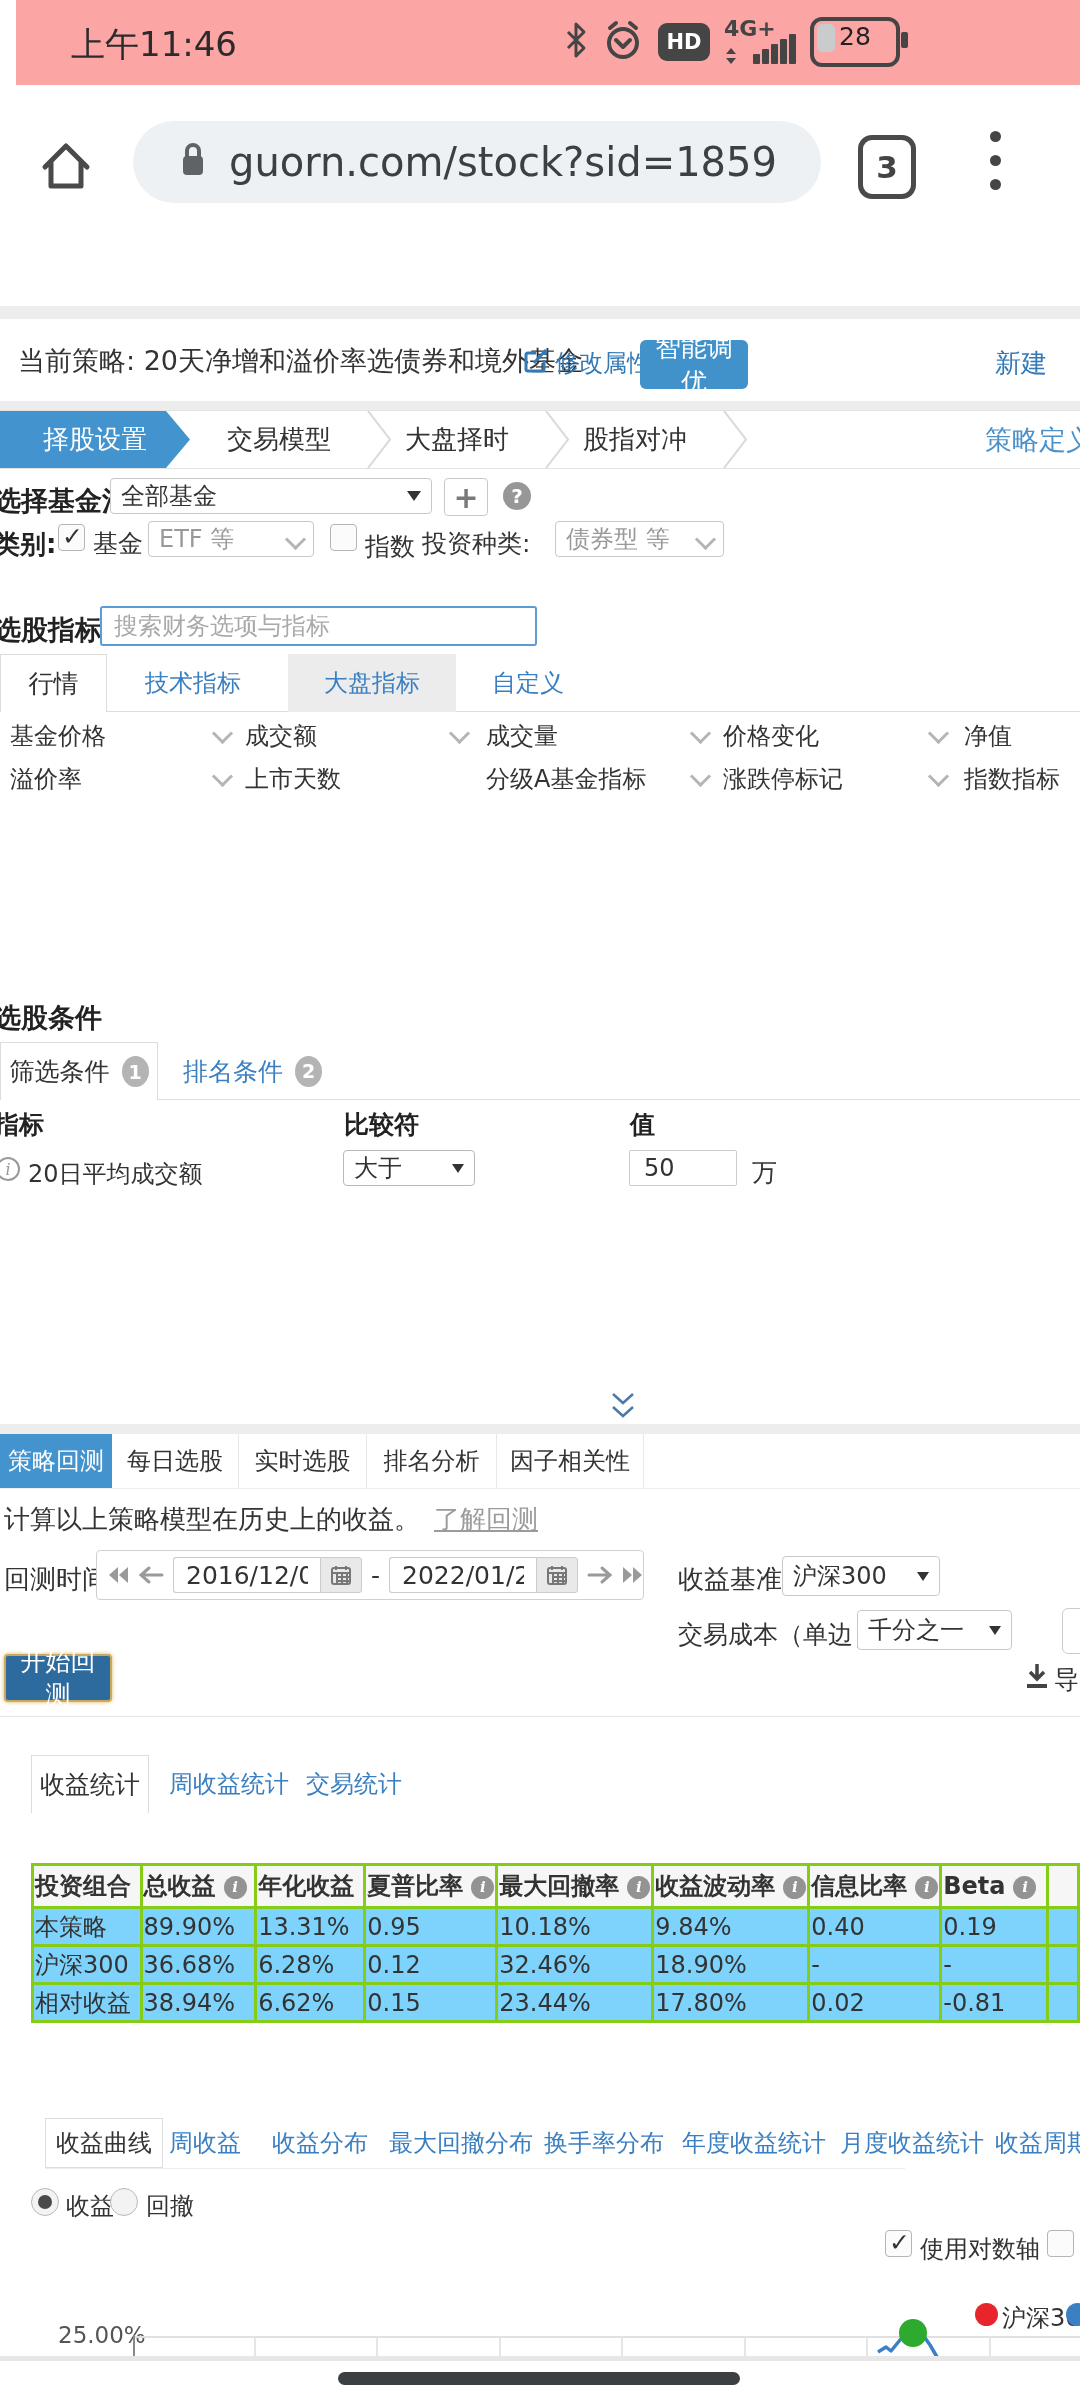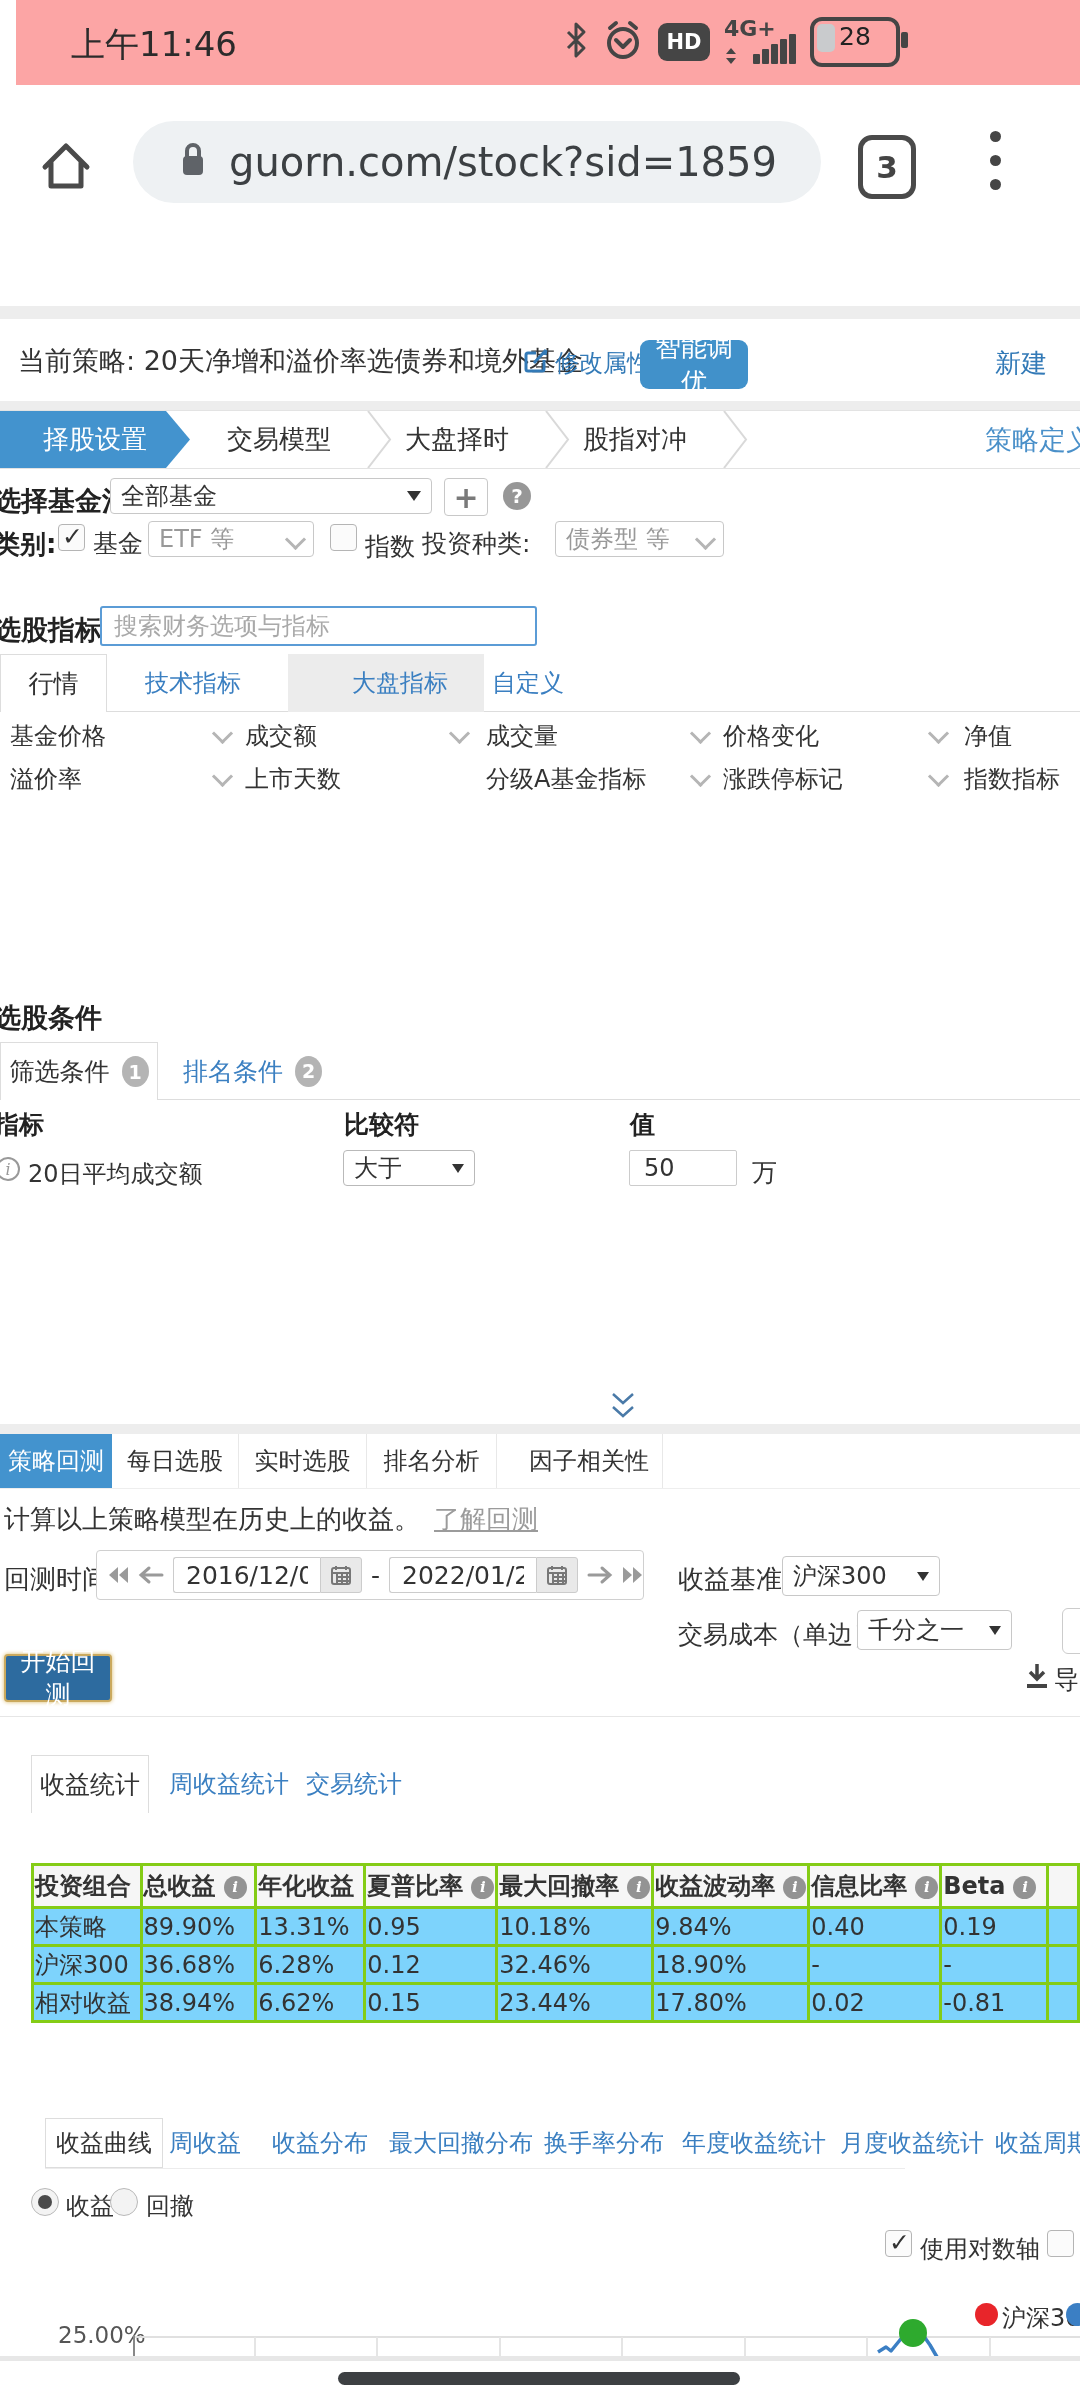--- a/index.html
+++ b/index.html
@@ -84,21 +84,21 @@
   .search-input{position:absolute;left:100px;top:606px;width:437px;height:40px;border:2px solid #5b9cd6;border-radius:3px;
                 box-sizing:border-box;font-size:24px;padding:0 12px;color:#333;font-family:inherit;}
   .search-input::placeholder{color:#a9a9a9;}
 
   
   .ind-tabs{position:absolute;top:654px;left:0;width:1080px;height:58px;background:#fff;}
   .ind-tabs .bottom-line{position:absolute;left:0;top:57px;width:1080px;height:1px;background:#ddd;}
   .ind-tab-active{position:absolute;left:0;top:0;width:107px;height:58px;background:#fff;border:1px solid #ddd;border-bottom:none;
                   box-sizing:border-box;display:flex;align-items:center;justify-content:center;font-size:25px;color:#333;z-index:2;cursor:pointer;}
   .ind-tab{position:absolute;top:0;height:58px;line-height:58px;color:#3a7fc1;font-size:24px;cursor:pointer;}
-  .ind-tab.block{background:#ececec;text-align:center;padding-left:28px;}
+  .ind-tab.block{background:#ececec;text-align:center;}
   .ind-grid-row-cell{position:absolute;font-size:24px;color:#333;white-space:nowrap;cursor:pointer;}
 
   
   .cond-tabs{position:absolute;top:1042px;left:0;width:1080px;height:58px;}
   .cond-tabs .bottom-line{position:absolute;left:0;top:57px;width:1080px;height:1px;background:#ddd;}
   .cond-tab{position:absolute;top:0;height:58px;display:flex;align-items:center;gap:12px;font-size:25px;cursor:pointer;z-index:2;}
   .cond-tab.active{left:0;width:158px;background:#fff;border:1px solid #ddd;border-bottom:none;box-sizing:border-box;justify-content:center;color:#333;}
   .badge{display:inline-flex;width:27px;height:31px;border-radius:50%;background:#b4b4b4;color:#fff;font-size:19px;font-weight:bold;
          align-items:center;justify-content:center;}
   .info-outline{position:absolute;width:24px;height:24px;border:2px solid #999;border-radius:50%;color:#999;
@@ -220,21 +220,21 @@
     <span class="strat-label">当前策略: 20天净增和溢价率选债券和境外基金</span>
     <span class="edit-link">
       <span>
         <svg width="26" height="26" viewBox="0 0 26 26">
             <path d="M21 13 V22 a2 2 0 0 1 -2 2 H5 a2 2 0 0 1 -2 -2 V8 a2 2 0 0 1 2 -2 H13" fill="none" stroke="#337ab7" stroke-width="3"></path>
             <path d="M11 16 L23 3 M23 3 l-1 5" stroke="#337ab7" stroke-width="3" fill="none"></path>
           </svg>
       </span>
       <span>修改属性</span>
     </span>
-    <button class="opt-btn" style="font-family:Liberation Mono, monospace;border-radius:9px;">智能调优</button>
+    <button class="opt-btn" style="font-family:Liberation Mono, monospace;">智能调优</button>
     <span class="new-link">新建</span>
   </div>
   <div class="strip" style="top:401px;height:9px;"></div>
 
   <div class="step-tabs">
     <span class="step-right-link">策略定义</span>
   <div class="step-tab active" style="left: 0px; width: 190px;">择股设置</div>
       <div class="step-tab" style="left: 190px; width: 178px;">交易模型</div>
       <div class="step-tab" style="left: 368px; width: 178px;">大盘择时</div>
       <div class="step-tab" style="left: 546px; width: 178px;">股指对冲</div>
@@ -341,21 +341,21 @@
       <path d="M8 17 L18 26 L28 17" fill="none" stroke="#4a7aa8" stroke-width="2.5"></path>
     </svg>
   </span>
   <div class="strip" style="top:1424px;height:10px;"></div>
 
   <div class="bt-tabs">
       <div class="bt-tab active" style="left: 0px; width: 112px;">策略回测</div>
       <div class="bt-tab" style="left: 112px; width: 127px;">每日选股</div>
       <div class="bt-tab" style="left: 239px; width: 128px;">实时选股</div>
       <div class="bt-tab" style="left: 367px; width: 130px;">排名分析</div>
-      <div class="bt-tab" style="left: 516px; width: 147px;">因子相关性</div>
+      <div class="bt-tab" style="left: 497px; width: 147px;">因子相关性</div>
     </div>
 
   <div class="bt-desc">
     <span>计算以上策略模型在历史上的收益。</span><span class="learn-link">了解回测</span>
   </div>
 
   <span class="lbl" style="left:4px;top:1562px;font-size:26px;">回测时间：</span>
   <div class="date-wrap">
     <span class="arrow-ico">
       <svg width="22" height="22" viewBox="0 0 22 22">

